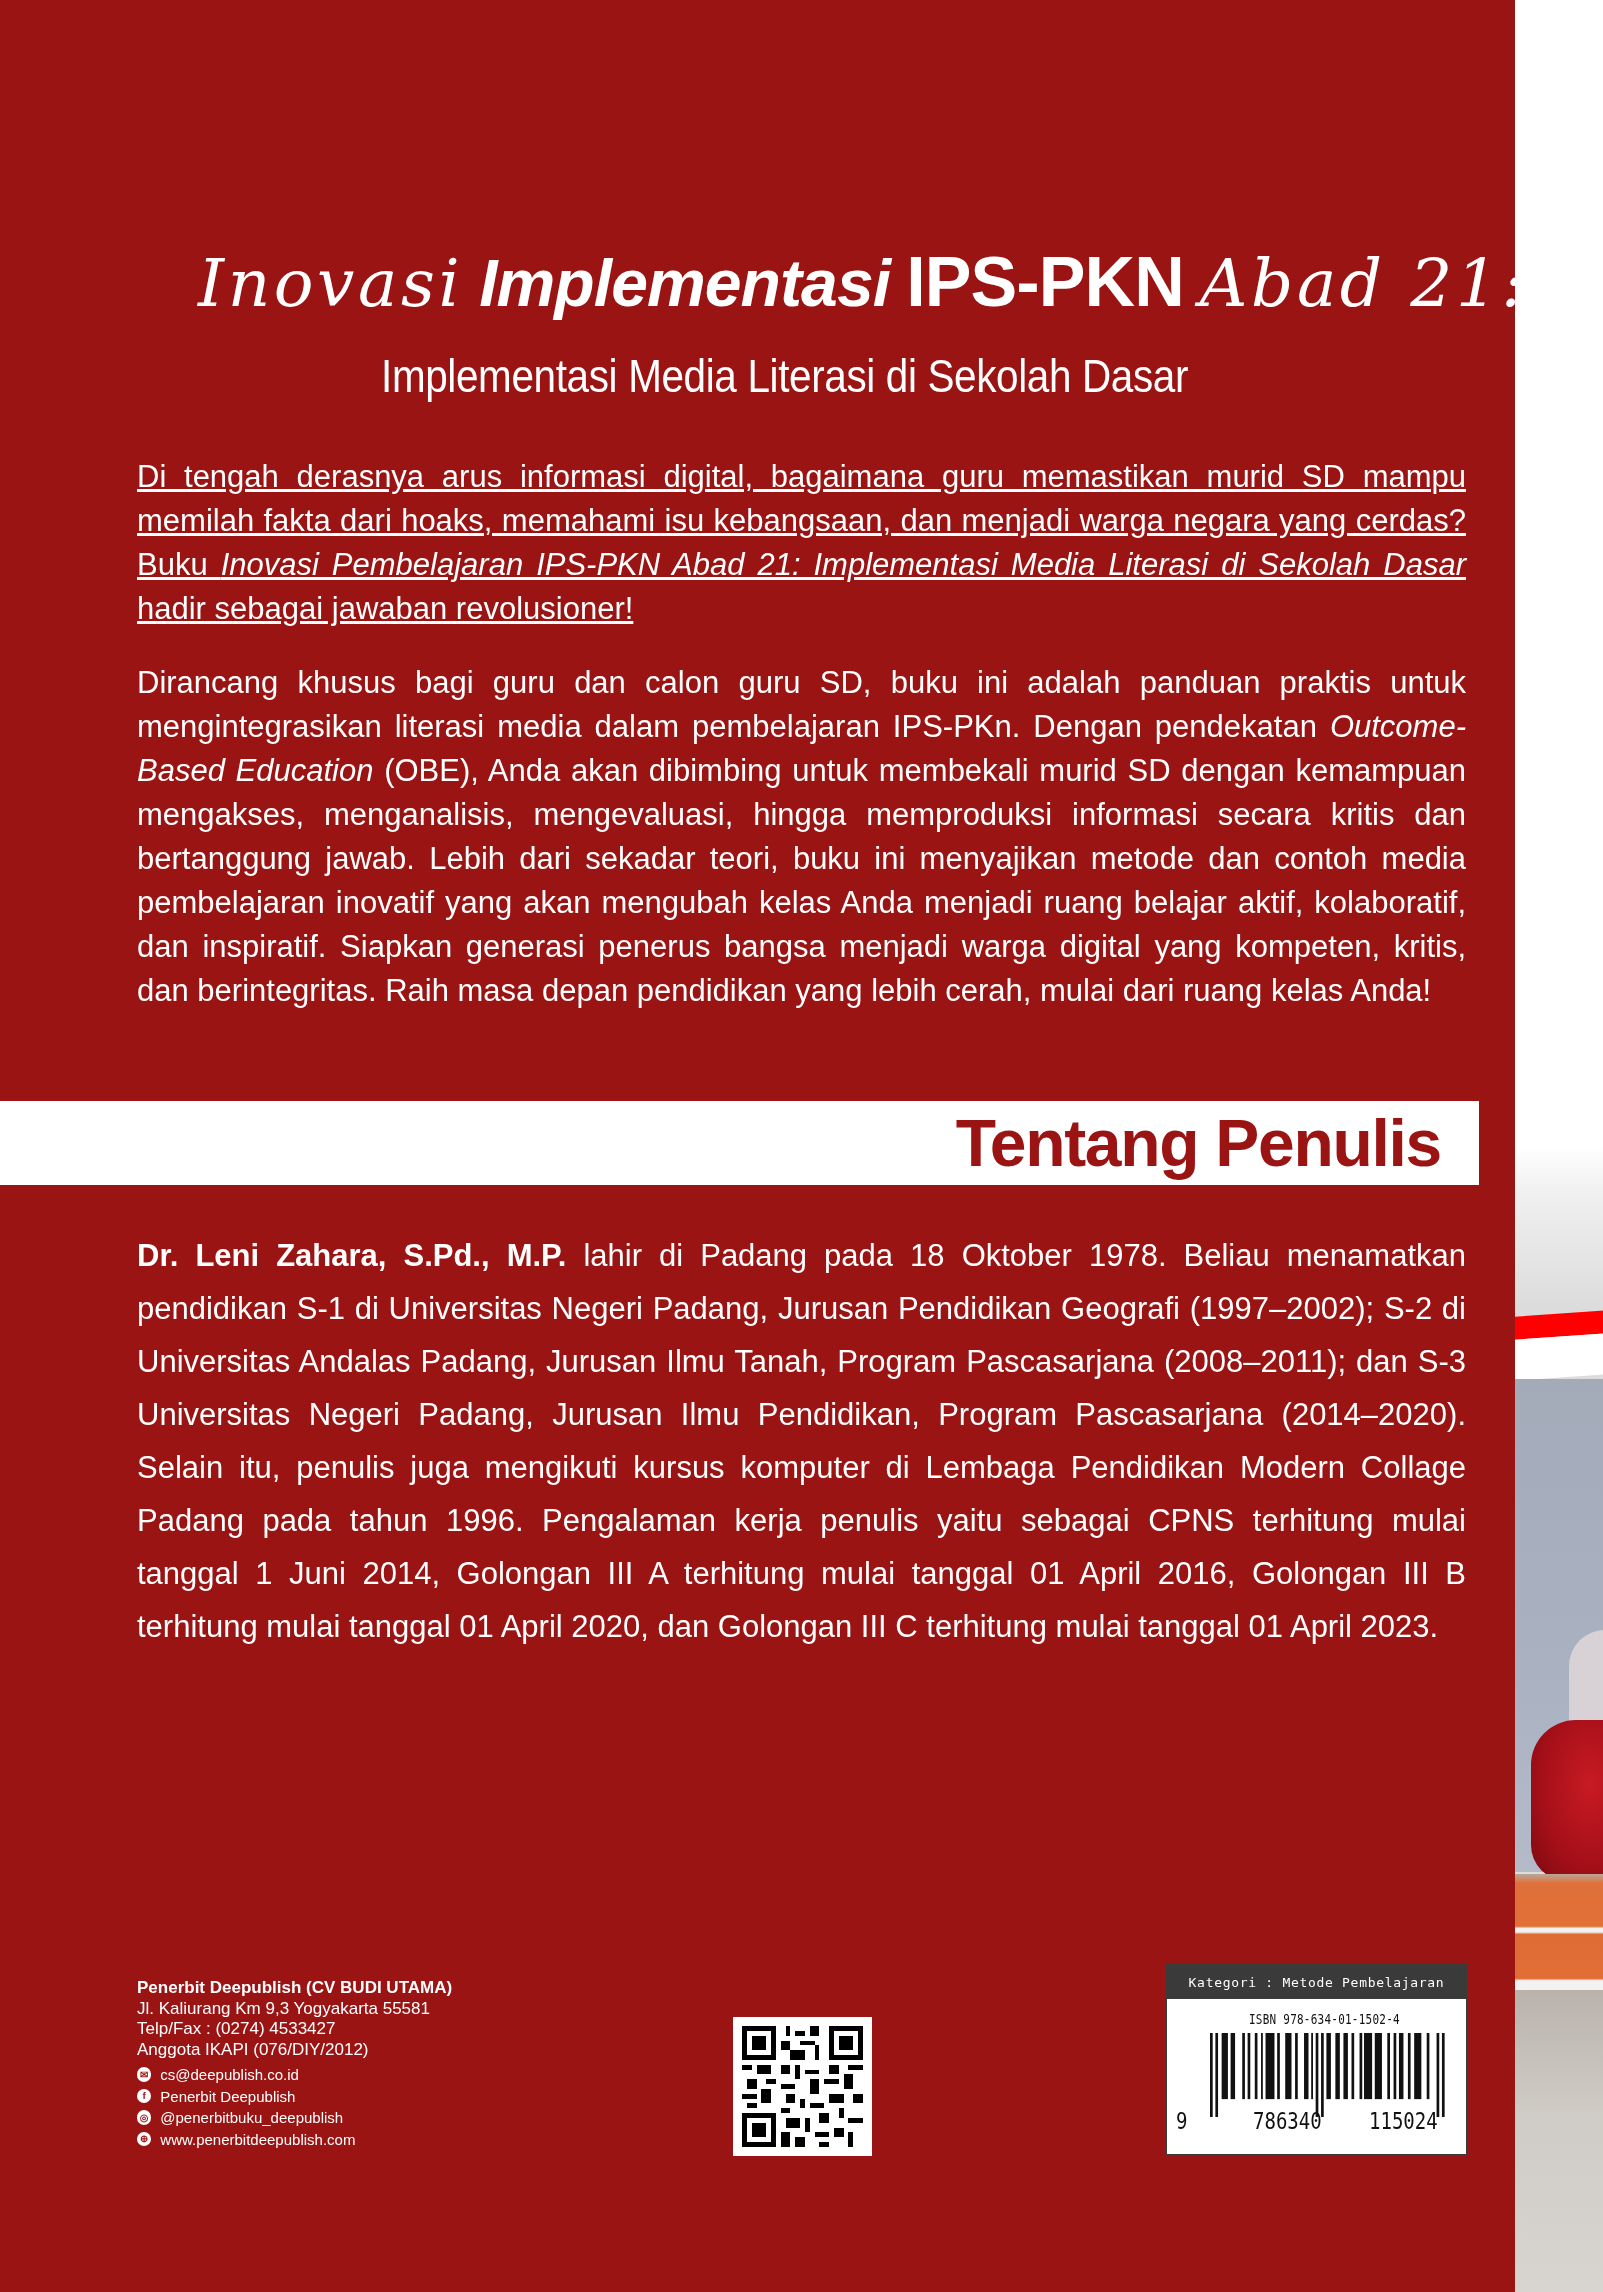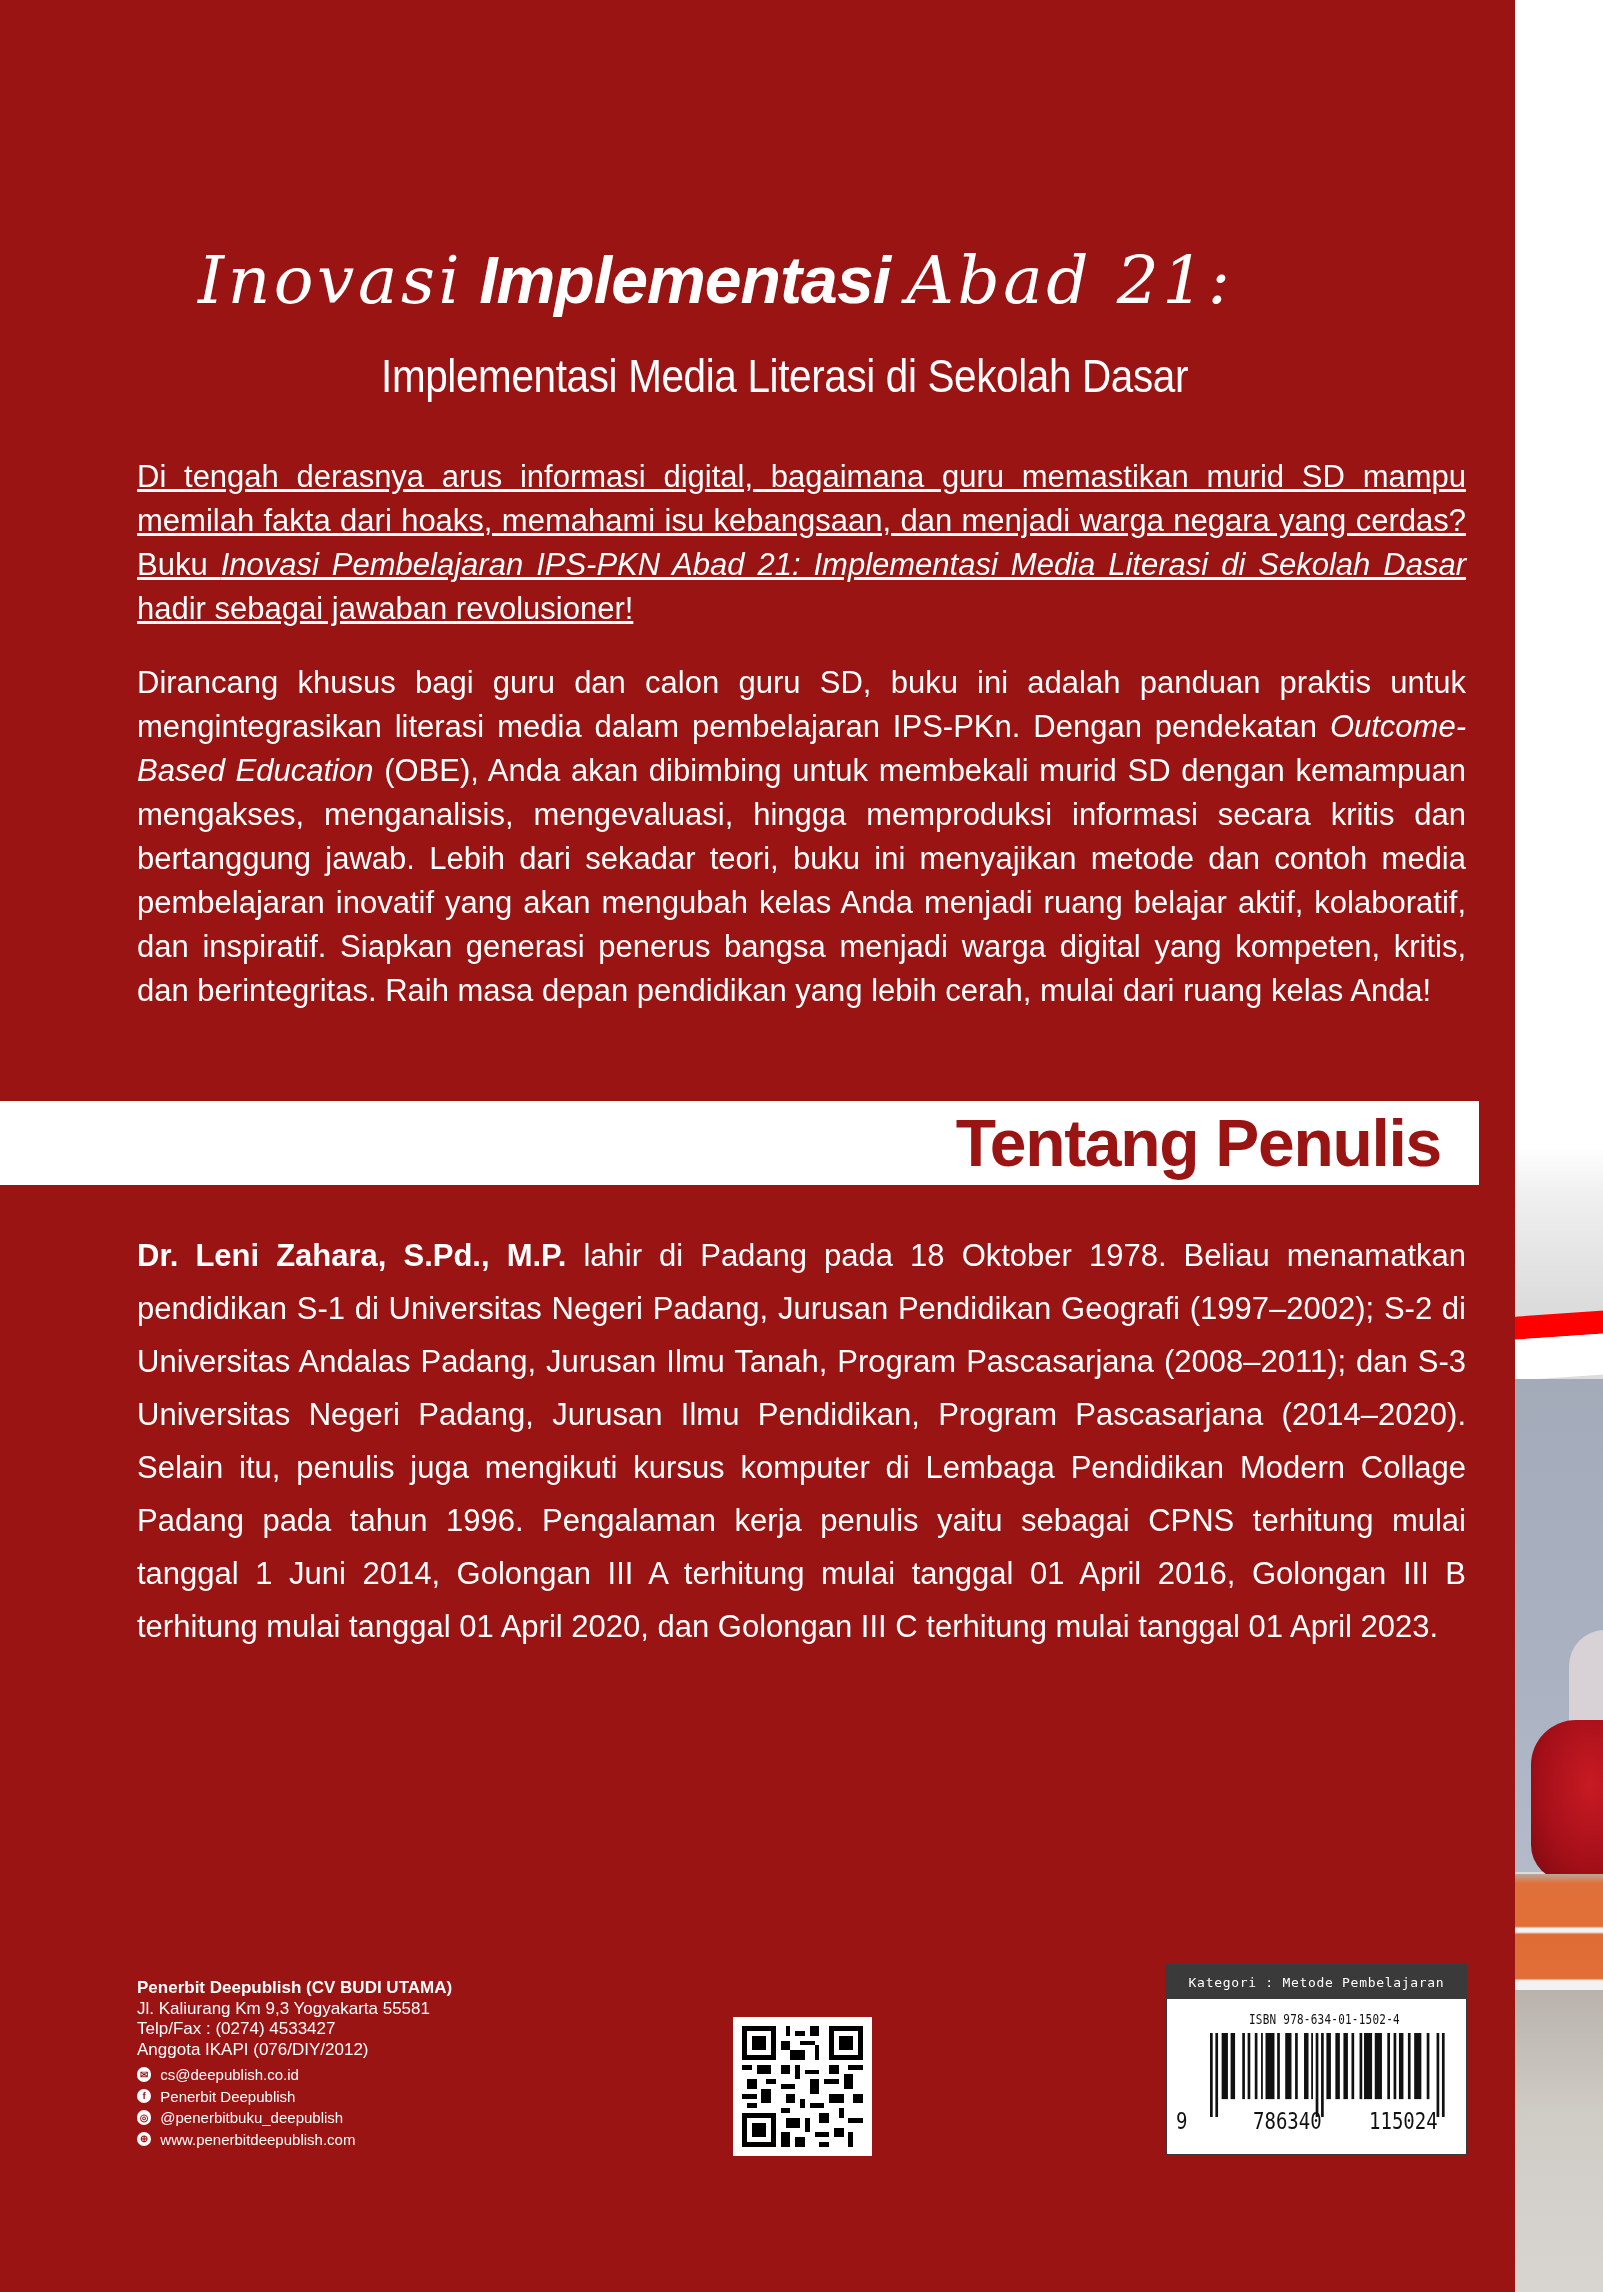--- a/index.html
+++ b/index.html
@@ -153,20 +153,21 @@
   <div class="brick"></div>
   <div class="ground"></div>
 </div>
 
 <div class="cover">
 
   <div class="title-block">
     <div class="title-line1">
       <span class="script">Inovasi</span>
       <span class="title-bold-italic">Implementasi</span>
+      <span class="title-bold">IPS-PKN</span>
       <span class="script">Abad 21:</span>
     </div>
     <div class="title-line2">Implementasi Media Literasi di Sekolah Dasar</div>
   </div>
 
   <p class="blurb blurb-p1"><span>Di tengah derasnya arus informasi digital, bagaimana guru memastikan murid SD mampu memilah fakta dari hoaks, memahami isu kebangsaan, dan menjadi warga negara yang cerdas? Buku </span><span class="i">Inovasi Pembelajaran IPS-PKN Abad 21: Implementasi Media Literasi di Sekolah Dasar</span><span> hadir sebagai jawaban revolusioner!</span></p>
 
   <p class="blurb blurb-p2"><span>Dirancang khusus bagi guru dan calon guru SD, buku ini adalah panduan praktis untuk mengintegrasikan literasi media dalam pembelajaran IPS-PKn. Dengan pendekatan </span><span class="i">Outcome-Based Education</span><span> (OBE), Anda akan dibimbing untuk membekali murid SD dengan kemampuan mengakses, menganalisis, mengevaluasi, hingga memproduksi informasi secara kritis dan bertanggung jawab. Lebih dari sekadar teori, buku ini menyajikan metode dan contoh media pembelajaran inovatif yang akan mengubah kelas Anda menjadi ruang belajar aktif, kolaboratif, dan inspiratif. Siapkan generasi penerus bangsa menjadi warga digital yang kompeten, kritis, dan berintegritas. Raih masa depan pendidikan yang lebih cerah, mulai dari ruang kelas Anda!</span></p>
 
   <div class="section-band">

